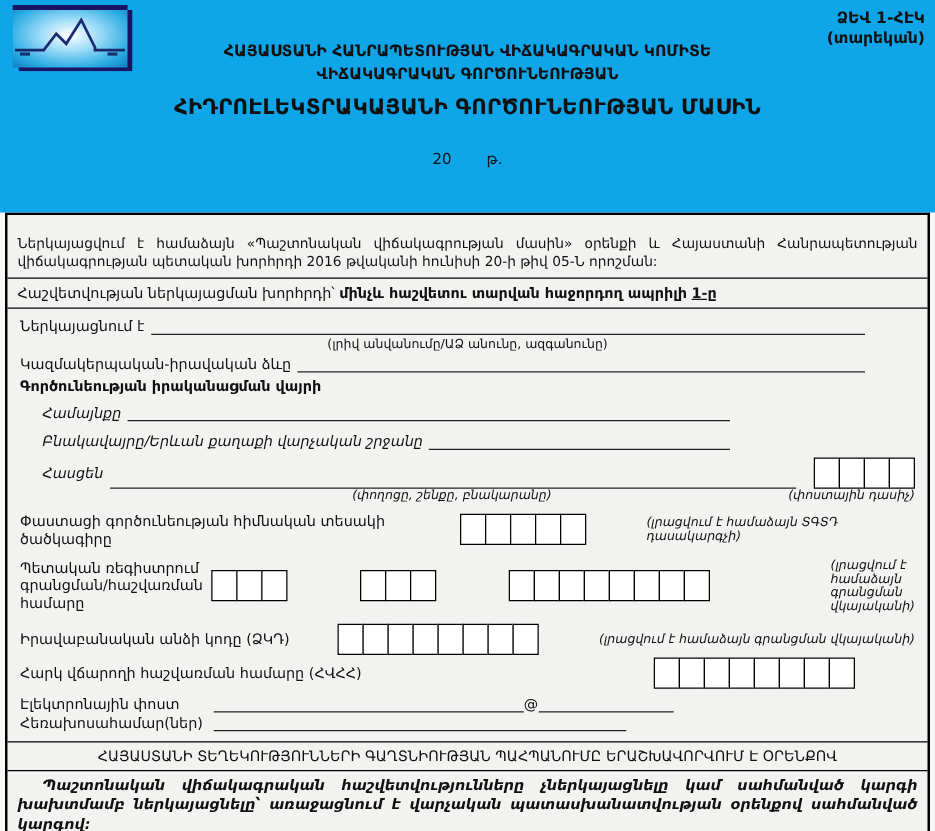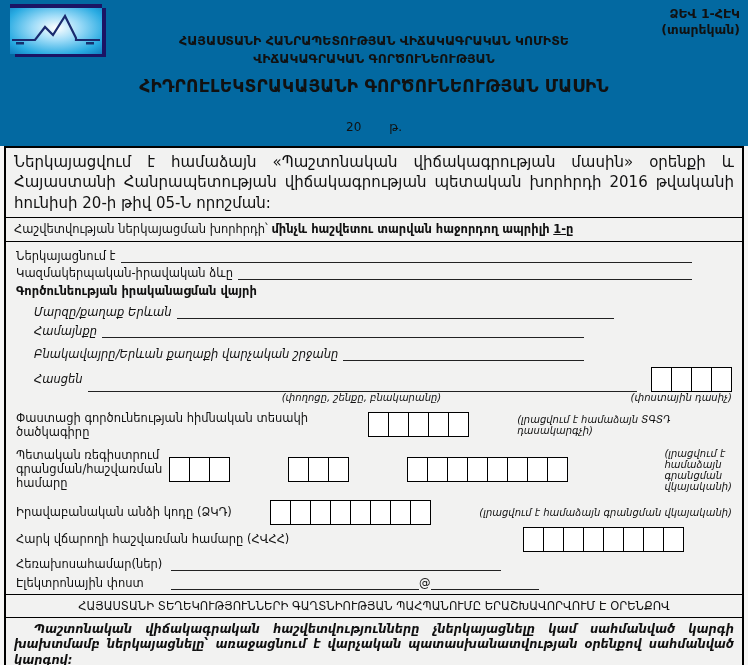--- a/index.html
+++ b/index.html
@@ -3,31 +3,31 @@
 <meta charset="utf-8">
 <style>
   * { box-sizing: border-box; margin: 0; padding: 0; }
   html,body { width:748px; height:665px; overflow:hidden; }
   body {
     font-family: "DejaVu Sans", sans-serif;
     background:#f7f7f6;
     color:#111;
   }
   
-  .header { position:relative; height:146px; background:#0369a1;padding-left:47px; }
+  .header { position:relative; height:170px; background:#0ea5e9;padding-left:47px; }
   .logo { position:absolute; left:10px; top:4px; width:96px; height:53px; }
   .form-code { position:absolute; right:8px; top:6px; text-align:right; font-weight:bold; font-size:12.5px; line-height:1.3; }
   .org-lines { position:absolute; top:32px; left:0; right:0; text-align:center; font-weight:bold; font-size:12.5px; line-height:1.4; }
   .main-title { position:absolute; top:76px; left:0; right:0; text-align:center; font-weight:bold; font-size:17px; letter-spacing:.2px; }
   .year-line { position:absolute; top:120px; left:0; right:0; text-align:center; font-size:12px; }
   .year-blank { display:inline-block; width:28px; }
   
   .box { margin:0 4px; border:2px solid #000; background:#f2f2f1; }
   .sect { border-bottom:1px solid #000; padding:4px 8px; }
-  .basis { font-size:15px; line-height:1.35; text-align:justify; }
+  .basis { font-size:11px; line-height:1.35; text-align:justify;margin-top:12px; }
   .deadline { font-size:11.5px; padding:4px 8px 5px; }
   .deadline b { font-weight:bold; }
   .u { text-decoration:underline; }
   
   .form-body { padding:6px 10px 4px; font-size:11.5px; border-bottom:1px solid #000; }
   .row { display:flex; align-items:flex-end; }
   .row.center-v { align-items:center; }
   .line { flex:1 1 auto; border-bottom:1px solid #222; height:15px; margin-left:5px; }
   .line.fixed { flex:0 0 auto; }
   .it { font-style:italic; }
@@ -98,34 +98,30 @@
     <b class="u">1-ը</b>
   </div>
 
   <div class="form-body">
 
     <div class="row mb2">
       <span>Ներկայացնում է</span>
       <span class="line"></span>
       <span class="spacer40"></span>
     </div>
+    <div class="cap cap-center mb2" style="font-style:normal;">(լրիվ անվանումը/ԱՁ անունը, ազգանունը)</div>
 
     <div class="row mb4">
       <span>Կազմակերպական-իրավական ձևը</span>
       <span class="line"></span>
       <span class="spacer40"></span>
     </div>
 
     <div class="bold mb6">Գործունեության իրականացման վայրի</div>
 
-    <div class="row mb4 indent">
-      <span class="it">Մարզը/քաղաք Երևան</span>
-      <span class="line"></span>
-      <span class="spacer120"></span>
-    </div>
 
     <div class="row mb8 indent">
       <span class="it">Համայնքը</span>
       <span class="line"></span>
       <span class="spacer150"></span>
     </div>
 
     <div class="row mb6 indent">
       <span class="it">Բնակավայրը/Երևան քաղաքի վարչական շրջանը</span>
       <span class="line"></span>
@@ -222,31 +218,31 @@
             <span class="cell"></span>
             <span class="cell"></span>
             <span class="cell"></span>
             <span class="cell"></span>
             <span class="cell"></span>
             <span class="cell"></span>
           </span>
       </span>
     </div>
 
-    <div class="row mb4">
-      <span class="label-150">Հեռախոսահամար(ներ)</span>
-      <span class="line fixed" style="flex:0 0 330px"></span>
-    </div>
-
     <div class="row">
       <span class="label-150">Էլեկտրոնային փոստ</span>
       <span class="line fixed" style="flex:0 0 248px"></span>
       <span>@</span>
       <span class="line fixed" style="flex:0 0 108px; margin-left:0"></span>
     </div>
 
+    <div class="row mb4">
+      <span class="label-150">Հեռախոսահամար(ներ)</span>
+      <span class="line fixed" style="flex:0 0 330px"></span>
+    </div>
+
   </div>
 
   <div class="conf">ՀԱՅԱՍՏԱՆԻ ՏԵՂԵԿՈՒԹՅՈՒՆՆԵՐԻ ԳԱՂՏՆԻՈՒԹՅԱՆ ՊԱՀՊԱՆՈՒՄԸ ԵՐԱՇԽԱՎՈՐՎՈՒՄ Է ՕՐԵՆՔՈՎ</div>
 
   <div class="warning">Պաշտոնական վիճակագրական հաշվետվությունները չներկայացնելը կամ սահմանված կարգի խախտմամբ ներկայացնելը՝ առաջացնում է վարչական պատասխանատվության օրենքով սահմանված կարգով:</div>
 
 </div>
 
 </body></html>

